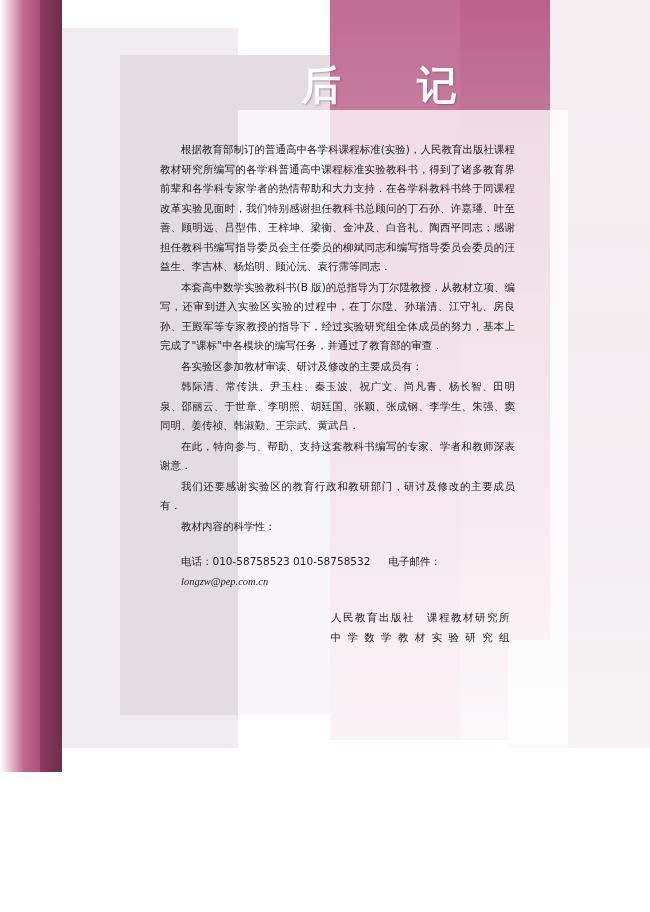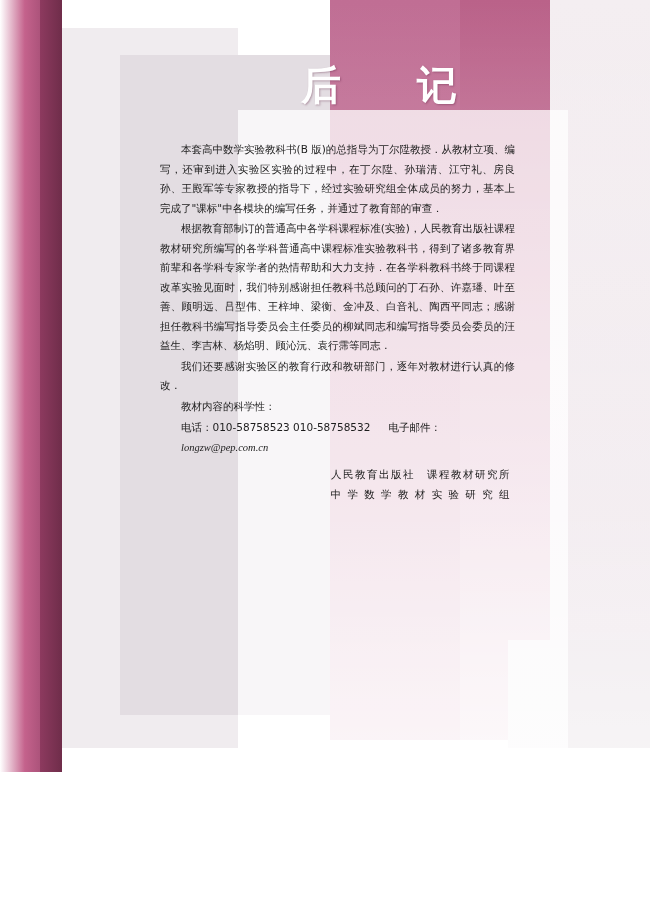--- a/index.html
+++ b/index.html
@@ -129,36 +129,36 @@
     margin: 0 0 1px 0;
     font-family: "DejaVu Sans", sans-serif;
     font-size: 10.5px;
     line-height: 19.5px;
     color: #1c1c1c;
     text-align: justify;
     text-justify: inter-ideograph;
     text-indent: 21px;
   }
   .contact-line {
-    margin-top: 2px;
+    margin-top: 16px;
     font-family: "DejaVu Sans", sans-serif;
     font-size: 10.5px;
     line-height: 19.5px;
     color: #1c1c1c;
     padding-left: 21px;
   }
   .contact-line .mail {
     margin-left: 18px;
   }
   .contact-line .mail-addr {
     font-family: "Liberation Serif", serif;
     font-style: italic;
   }
   .sign {
-    margin-top: 7px;
+    margin-top: 16px;
     text-align: right;
     font-family: "DejaVu Serif", serif;
     font-size: 10.5px;
     line-height: 20px;
     color: #1c1c1c;
     letter-spacing: 1.5px;
     padding-right: 4px;
   }
   
   .folio {
@@ -188,23 +188,26 @@
   <div class="block-f"></div>
   <div class="block-g"></div>
   <div class="wash-right"></div>
   <div class="bottom-white"></div>
 
   <div class="title-wrap">
     <div class="title">后　记</div>
   </div>
 
   <div class="content">
+    <p>根据教育部制订的普通高中各学科课程标准(实验)，人民教育出版社课程教材研究所编写的各学科普通高中课程标准实验教科书，得到了诸多教育界前辈和各学科专家学者的热情帮助和大力支持．在各学科教科书终于同课程改革实验见面时，我们特别感谢担任教科书总顾问的丁石孙、许嘉璠、叶至善、顾明远、吕型伟、王梓坤、梁衡、金冲及、白音礼、陶西平同志；感谢担任教科书编写指导委员会主任委员的柳斌同志和编写指导委员会委员的汪益生、李吉林、杨焰明、顾沁沅、袁行霈等同志．</p>
     <p>本套高中数学实验教科书(B 版)的总指导为丁尔陞教授．从教材立项、编写，还审到进入实验区实验的过程中，在丁尔陞、孙瑞清、江守礼、房良孙、王殿军等专家教授的指导下，经过实验研究组全体成员的努力，基本上完成了"课标"中各模块的编写任务，并通过了教育部的审查．</p>
-    <p>根据教育部制订的普通高中各学科课程标准(实验)，人民教育出版社课程教材研究所编写的各学科普通高中课程标准实验教科书，得到了诸多教育界前辈和各学科专家学者的热情帮助和大力支持．在各学科教科书终于同课程改革实验见面时，我们特别感谢担任教科书总顾问的丁石孙、许嘉璠、叶至善、顾明远、吕型伟、王梓坤、梁衡、金冲及、白音礼、陶西平同志；感谢担任教科书编写指导委员会主任委员的柳斌同志和编写指导委员会委员的汪益生、李吉林、杨焰明、顾沁沅、袁行霈等同志．</p>
-    <p>我们还要感谢实验区的教育行政和教研部门，逐年对教材进行认真的修改．</p>
+    <p>各实验区参加教材审读、研讨及修改的主要成员有：</p>
+    <p>韩际清、常传洪、尹玉柱、秦玉波、祝广文、尚凡青、杨长智、田明泉、邵丽云、于世章、李明照、胡廷国、张颖、张成钢、李学生、朱强、窦同明、姜传祯、韩淑勤、王宗武、黄武吕．</p>
+    <p>在此，特向参与、帮助、支持这套教科书编写的专家、学者和教师深表谢意．</p>
+    <p>我们还要感谢实验区的教育行政和教研部门，研讨及修改的主要成员有．</p>
     <p>教材内容的科学性：</p>
 
     <div class="contact-line">
       <span>电话：</span><span>010-58758523 010-58758532</span><span class="mail">电子邮件：</span><span class="mail-addr">longzw@pep.com.cn</span>
     </div>
 
     <div class="sign">
       <div>人民教育出版社　课程教材研究所</div>
       <div>中 学 数 学 教 材 实 验 研 究 组</div>
     </div>

